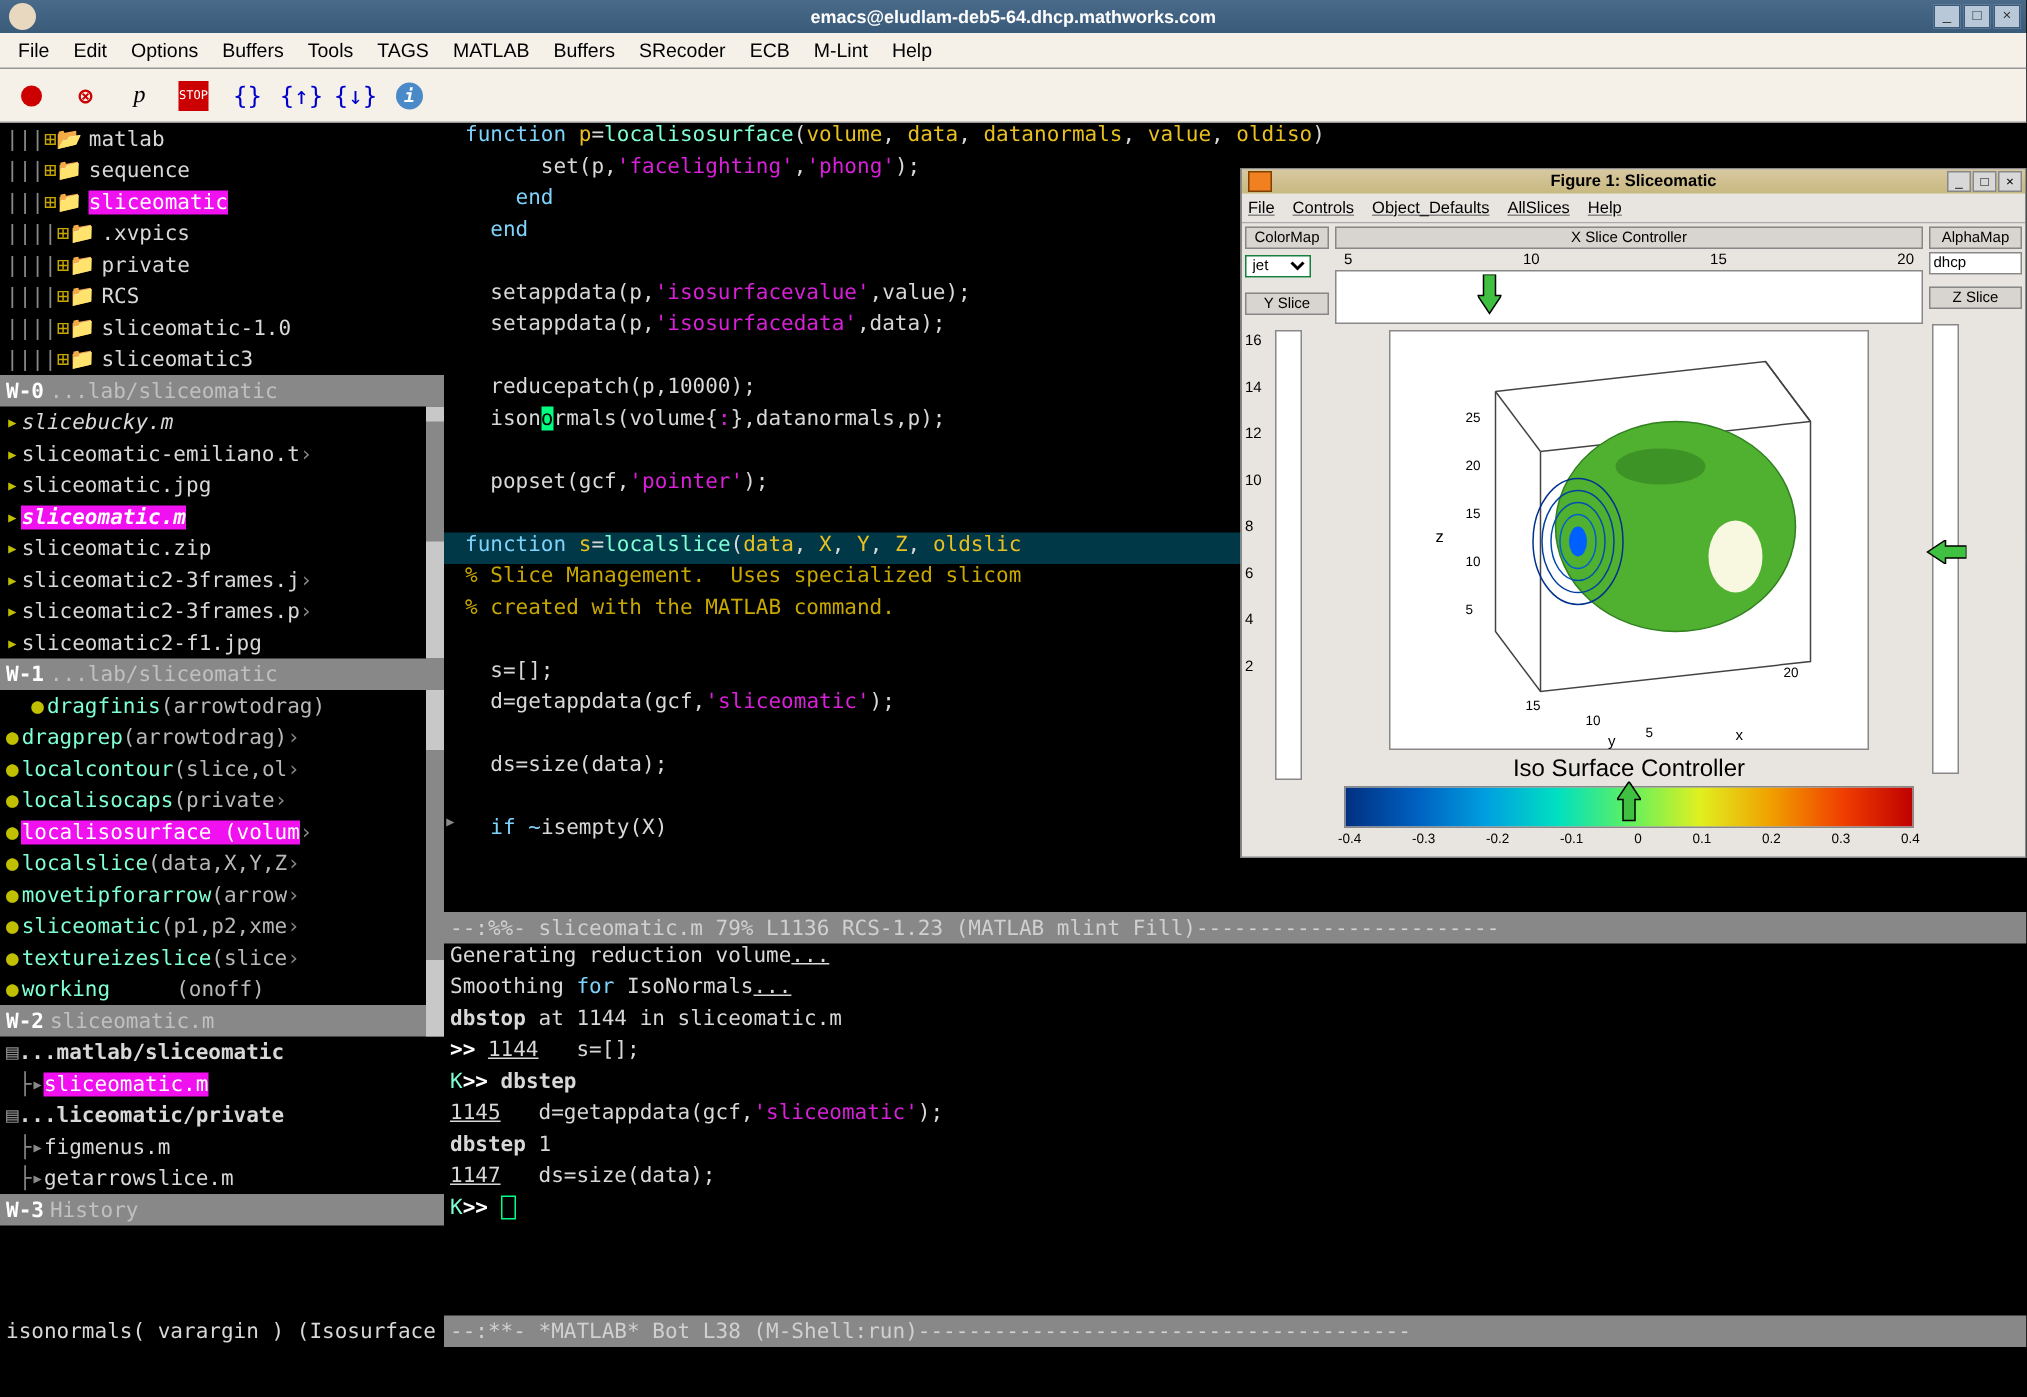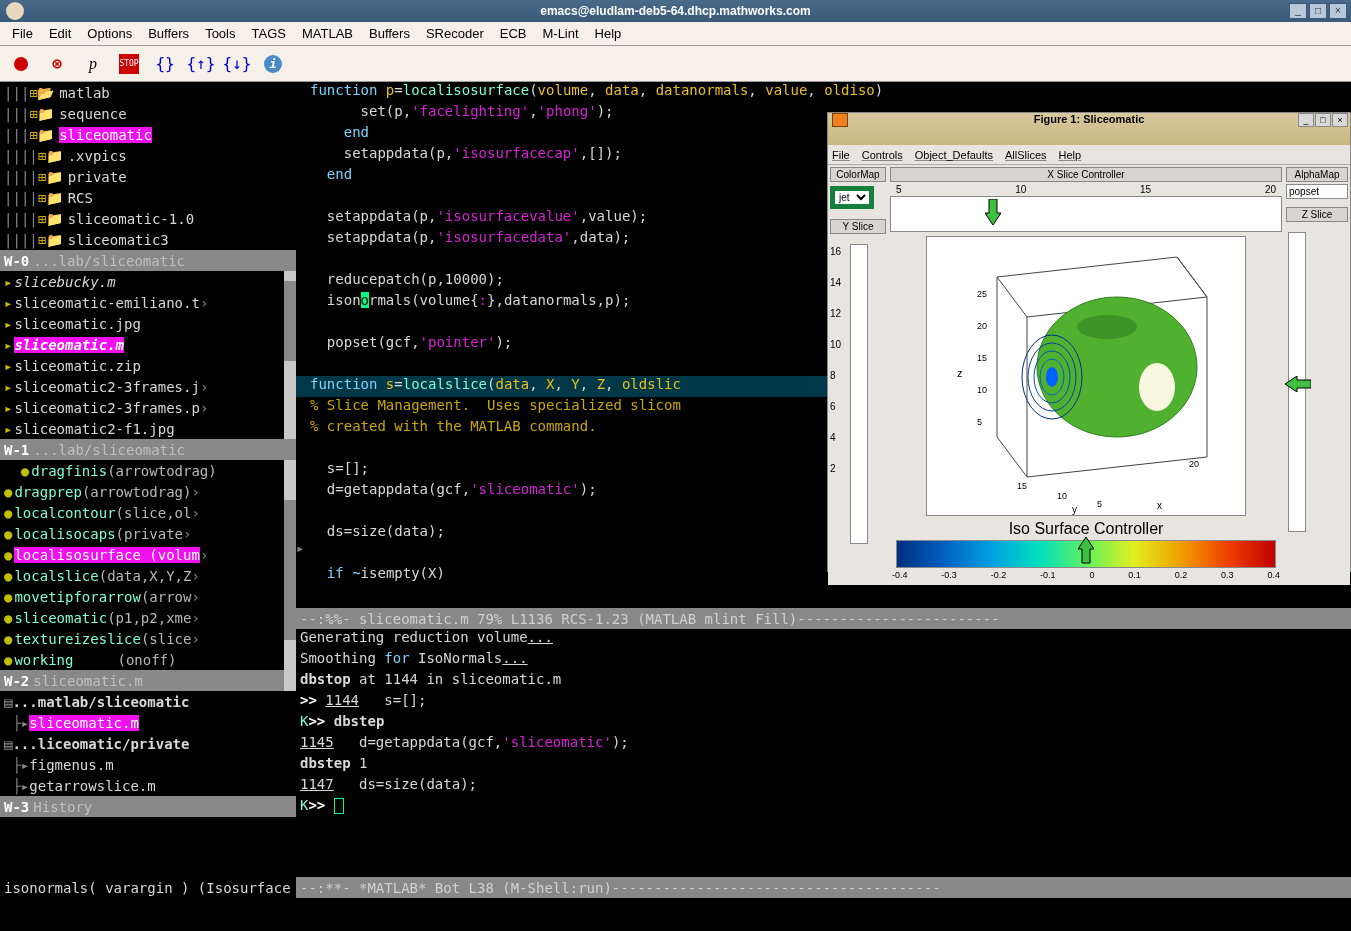--- a/index.html
+++ b/index.html
@@ -55,30 +55,30 @@
 .repl-line { height:21px; padding-left:4px; white-space:pre; color:#d8d8d8; }
 .repl-line .prompt { color:#fff; font-weight:bold; }
 .repl-caret { border:1px solid #00ff80; width:10px; height:16px; display:inline-block; vertical-align:middle; }
 
 .minibuffer { height:21px; background:#000; color:#d8d8d8; padding:0 4px; display:flex; align-items:center; white-space:pre; }
 
 .scrollbar { position:absolute; right:0; width:12px; background:#c8c8c8; }
 .scrollbar-thumb { background:#888; width:100%; position:absolute; }
 
 .figure-window { position:absolute; top:30px; right:0; width:524px; height:460px; background:#e8e4e0; border:1px solid #888; font-family:sans-serif; font-size:11px; color:#000; }
-.fig-title { height:32px; background:linear-gradient(#d8c8a0,#c8b880); display:flex; align-items:flex-start; position:relative; font-size:11px; }
+.fig-title { height:16px; background:linear-gradient(#d8c8a0,#c8b880); display:flex; align-items:center; position:relative; font-size:11px; }
 .fig-title-icon { width:16px; height:14px; margin:0 4px; background:#f08020; border:1px solid #804000; }
 .fig-title-text { position:absolute; left:50%; transform:translateX(-50%); font-weight:bold; }
 .fig-title-btns { position:absolute; right:2px; display:flex; gap:1px; }
 .fig-title-btn { width:16px; height:14px; background:#d8d8d8; border:1px solid #888; font-size:9px; text-align:center; line-height:12px; }
 .fig-menu { height:20px; background:#e8e4e0; display:flex; align-items:center; padding:0 4px; gap:12px; border-bottom:1px solid #aaa; }
 .fig-body { display:flex; height:420px; }
 .fig-side { width:60px; background:#e8e4e0; }
 .fig-label-box { background:#d8d4d0; border:1px solid #888; text-align:center; padding:1px; margin:2px; font-size:10px; }
-.fig-select { width:44px; margin:2px; font-size:10px; background:#fff; border:5px solid #15803d; }
+.fig-select { width:44px; margin:2px; font-size:10px; background:#fff; border:1px solid #15803d; }
 .fig-center { flex:1; background:#e8e4e0; position:relative; }
 .fig-ticks { display:flex; justify-content:space-between; padding:0 8px; font-size:10px; }
 .fig-slider-area { height:36px; background:#fff; border:1px solid #888; margin:1px 2px; position:relative; }
 .fig-arrow-down { position:absolute; left:24%; top:2px; width:16px; height:28px; }
 .fig-arrow-left { position:absolute; top:42%; right:2px; width:28px; height:16px; }
 .fig-arrow-up { position:absolute; left:48%; bottom:2px; width:16px; height:28px; }
 
 .fig-3d { width:320px; height:280px; margin:4px auto; background:#fff; border:1px solid #888; position:relative; }
 .fig-yside { width:44px; background:#e8e4e0; position:relative; }
 .fig-yside-box { background:#fff; border:1px solid #888; position:absolute; top:50px; left:22px; width:18px; height:300px; }
@@ -256,21 +256,20 @@
         <span class="dim">History</span>
       </div>
   </div>
 
   <div class="right">
     <div class="code-area" id="code-area">
       <div style="position:absolute;left:0;top:458px;color:#888;">▸</div>
     <div class="code-line" style="padding-left: 14px;"><span class="kw">function </span><span class="var">p</span><span>=</span><span class="fn">localisosurface</span><span>(</span><span class="var">volume</span><span>, </span><span class="var">data</span><span>, </span><span class="var">datanormals</span><span>, </span><span class="var">value</span><span>, </span><span class="var">oldiso</span><span>)</span></div>
         <div class="code-line" style="padding-left: 14px;"><span>      set(p,</span><span class="str">'facelighting'</span><span>,</span><span class="str">'phong'</span><span>);</span></div>
         <div class="code-line" style="padding-left: 14px;"><span>    </span><span class="kw">end</span></div>
-        <div class="code-line" style="padding-left: 14px;"><span>    setappdata(p,</span><span class="str">'isosurfacecap'</span><span>,[]);</span></div>
         <div class="code-line" style="padding-left: 14px;"><span>  </span><span class="kw">end</span></div>
         <div class="code-line" style="padding-left: 14px;"><span></span></div>
         <div class="code-line" style="padding-left: 14px;"><span>  setappdata(p,</span><span class="str">'isosurfacevalue'</span><span>,value);</span></div>
         <div class="code-line" style="padding-left: 14px;"><span>  setappdata(p,</span><span class="str">'isosurfacedata'</span><span>,data);</span></div>
         <div class="code-line" style="padding-left: 14px;"><span></span></div>
         <div class="code-line" style="padding-left: 14px;"><span>  reducepatch(p,10000);</span></div>
         <div class="code-line" style="padding-left: 14px;"><span>  ison</span><span class="caret">o</span><span>rmals(volume{</span><span class="str">:</span><span>},datanormals,p);</span></div>
         <div class="code-line" style="padding-left: 14px;"><span></span></div>
         <div class="code-line" style="padding-left: 14px;"><span>  popset(gcf,</span><span class="str">'pointer'</span><span>);</span></div>
         <div class="code-line" style="padding-left: 14px;"><span></span></div>
@@ -394,21 +393,21 @@
               <span>-0.1</span>
               <span>0</span>
               <span>0.1</span>
               <span>0.2</span>
               <span>0.3</span>
               <span>0.4</span>
             </div>
         </div>
         <div class="fig-side" style="width:66px;">
           <div class="fig-label-box">AlphaMap</div>
-          <div class="fig-label-box" style="background:#fff;text-align:left;padding-left:2px;">popset</div>
+          <div class="fig-label-box" style="background:#fff;text-align:left;padding-left:2px;">dhcp</div>
           <div class="fig-label-box" style="margin-top:8px;">Z Slice</div>
           <div style="position:relative;height:300px;">
             <div style="position:absolute;top:8px;left:4px;width:18px;height:300px;background:#fff;border:1px solid #888;">
               <svg class="fig-arrow-left" style="top:48%;right:-6px;" viewBox="0 0 28 16">
                   <path d="M28 4 v8 h-14 v4 l-12 -8 l12 -8 v4 z" fill="#40c040" stroke="#000"></path>
                 </svg>
             </div>
           </div>
         </div>
       </div>

